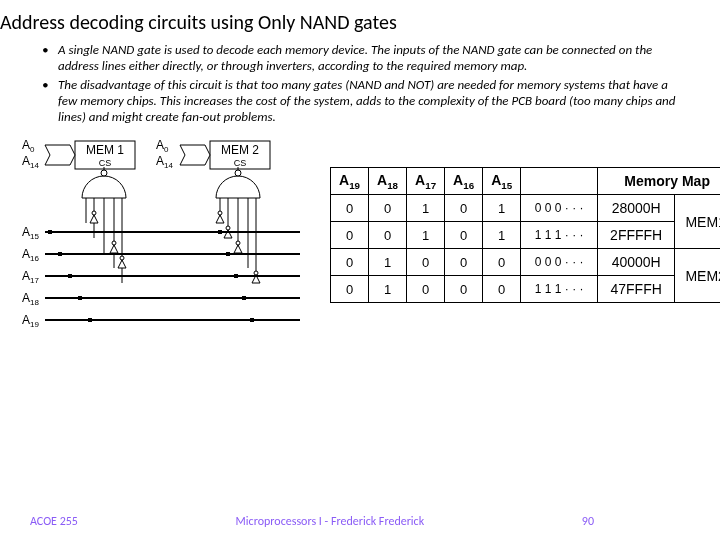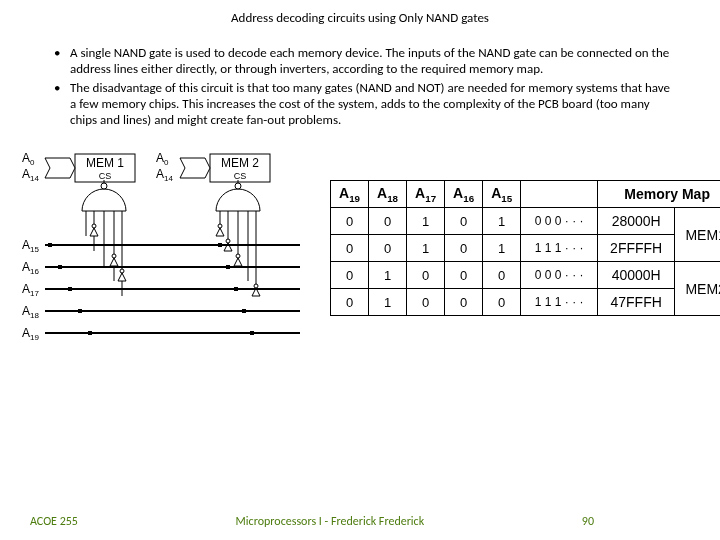--- a/index.html
+++ b/index.html
@@ -8,34 +8,35 @@
     width: 720px;
     height: 540px;
     font-family: Calibri, Arial, sans-serif;
     font-size: 13px;
     color: #000;
     background: #fff;
     box-sizing: border-box;
     position: relative;
   }
   .title {
-    text-align: center;
-    font-size: 13px;
+    text-align: left;
+    font-size: 20px;
     font-weight: 400;
     padding-top: 10px;
     padding-bottom: 8px;
   }
   .bullets {
     padding: 0 30px 0 30px;
     line-height: 1.25;
   }
   .bullets ul {
-    margin: 12px;
+    margin: 0;
     padding-left: 18px;
     list-style: none;
+    font-style: italic;
   }
   .bullets li {
     position: relative;
     padding-left: 10px;
     margin-bottom: 2px;
   }
   .bullets li:before {
     content: "•";
     position: absolute;
     left: -6px;
@@ -72,21 +73,21 @@
   .footer {
     position: absolute;
     bottom: 12px;
     left: 0;
     width: 624px;
     display: flex;
     justify-content: space-between;
     padding: 0 30px;
     box-sizing: border-box;
     font-size: 12px;
-    color: #4d7c0f;
+    color: #8b5cf6;
   }
   sub { font-size: 0.7em; }
 </style>
 </head>
 <body>
 
 <div class="title">Address decoding circuits using Only NAND gates</div>
 
 <div class="bullets">
   <ul id="bullet-ul">

